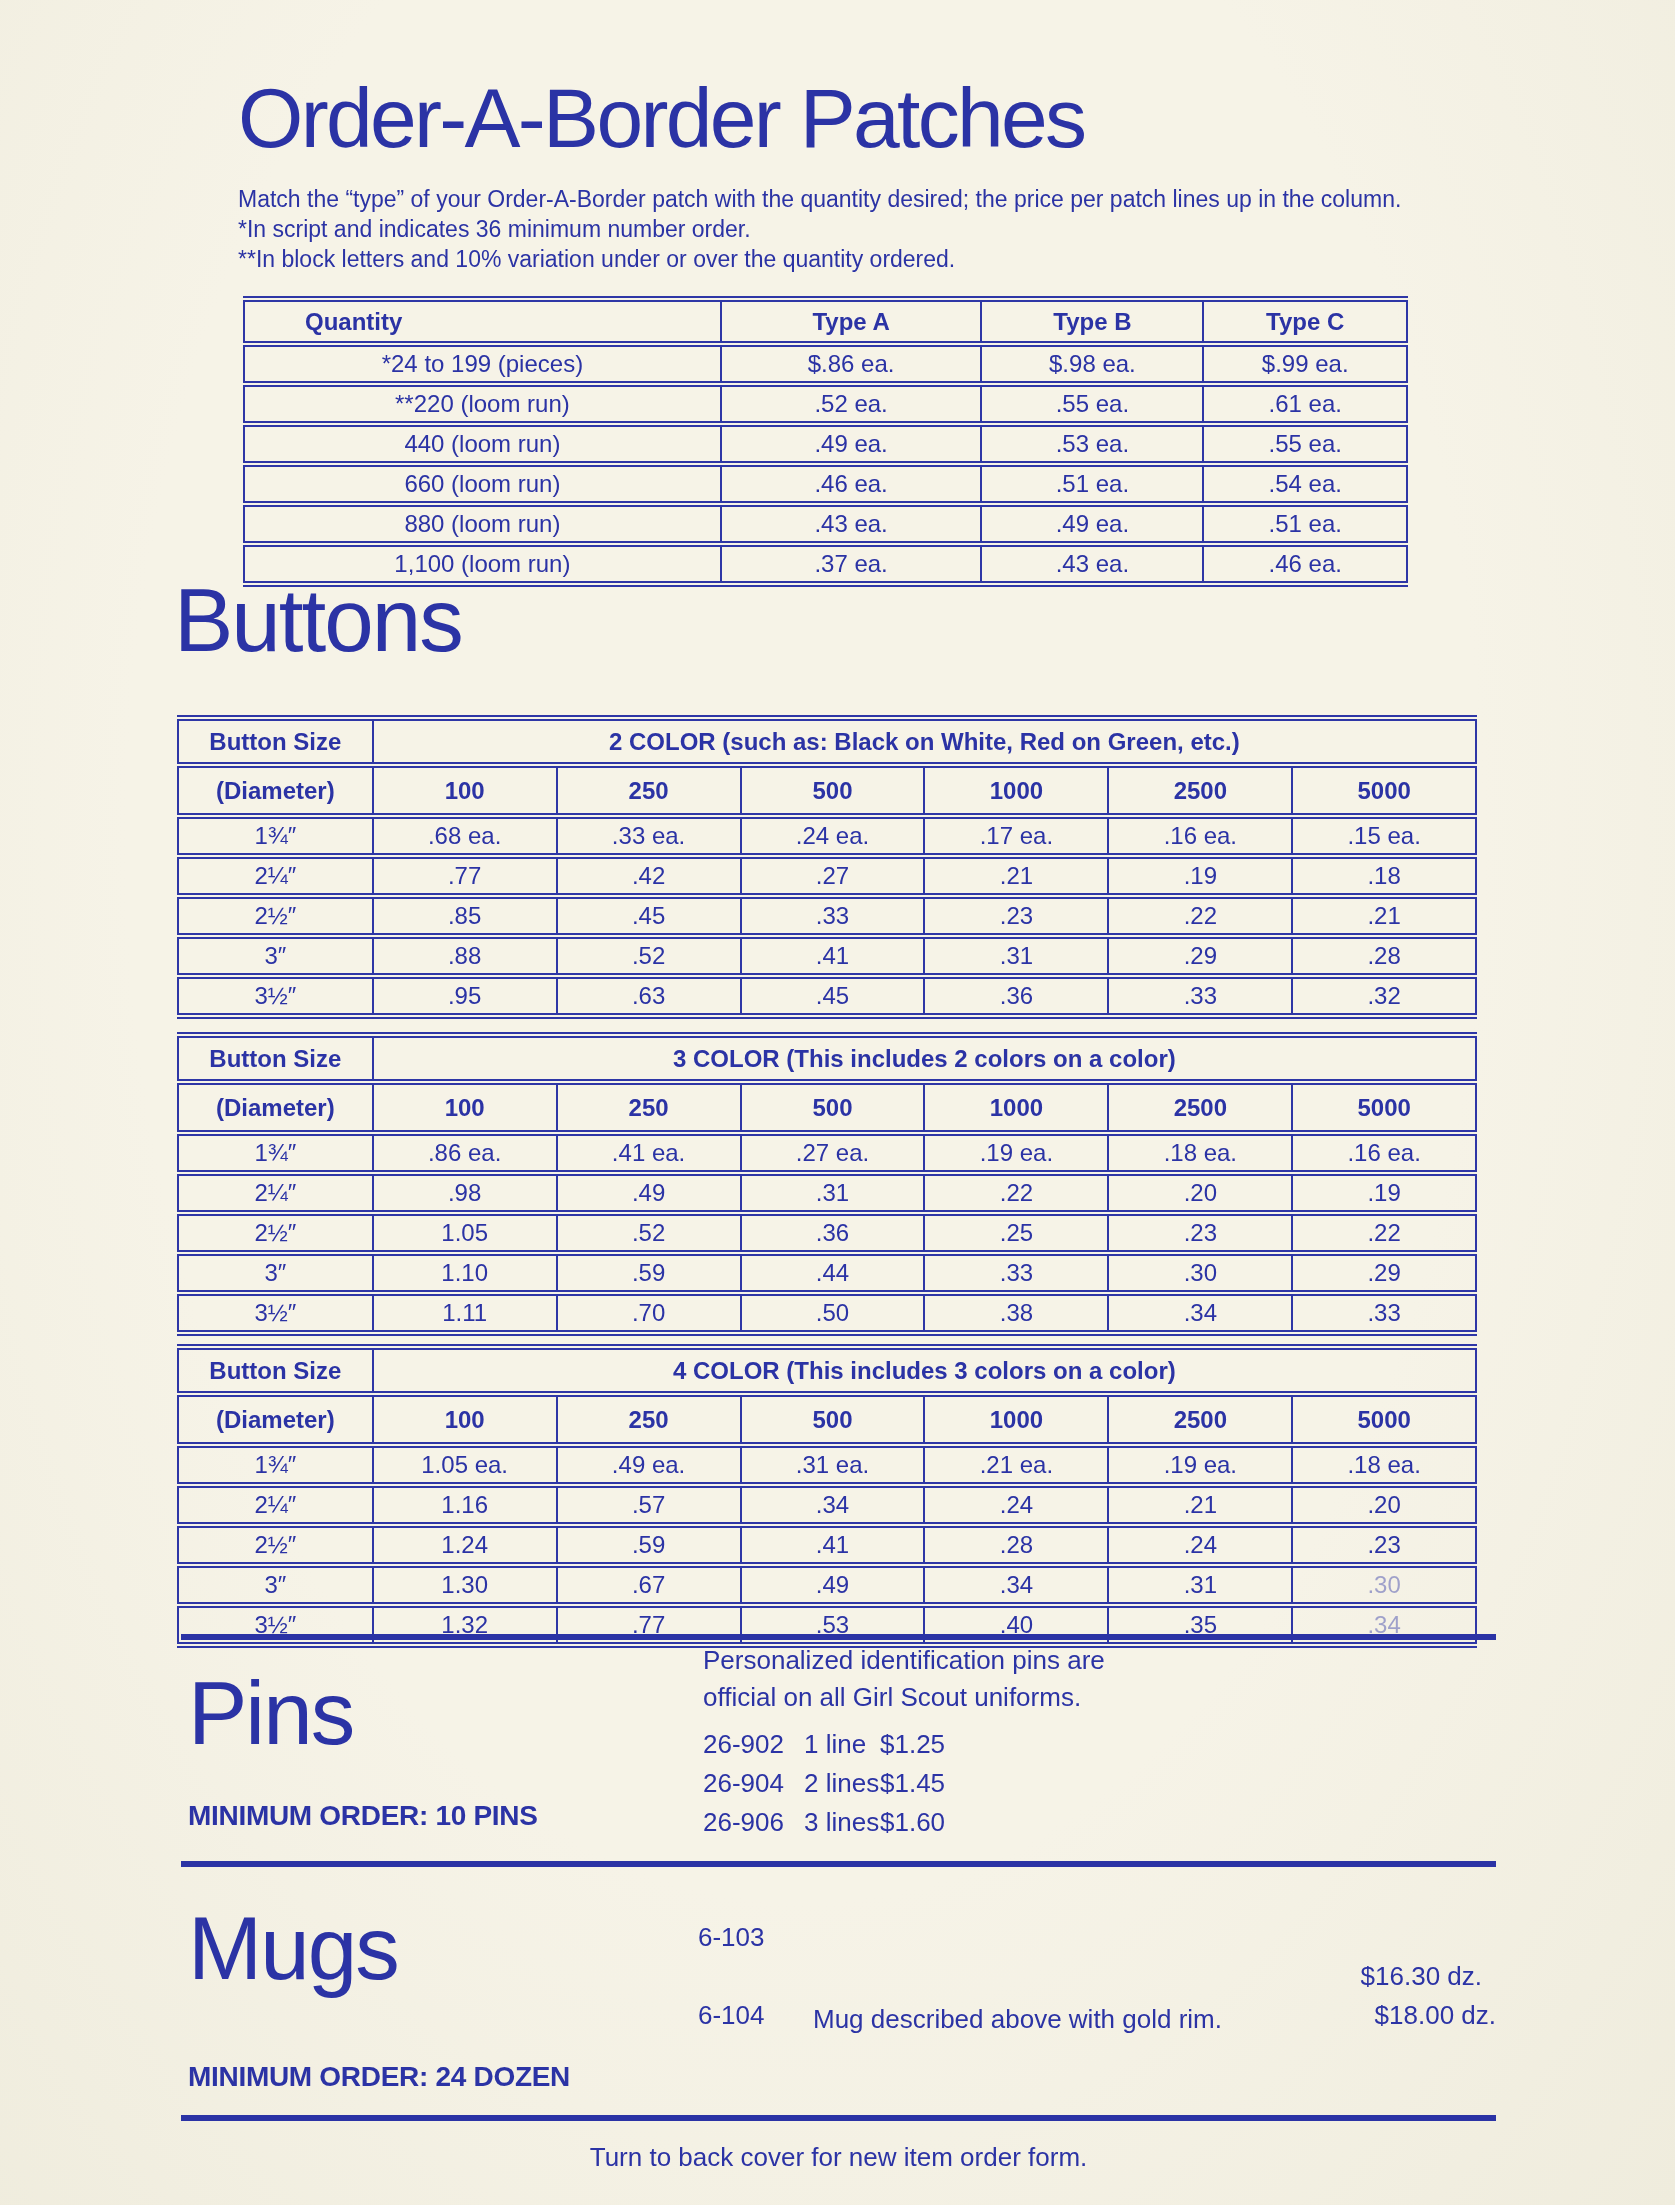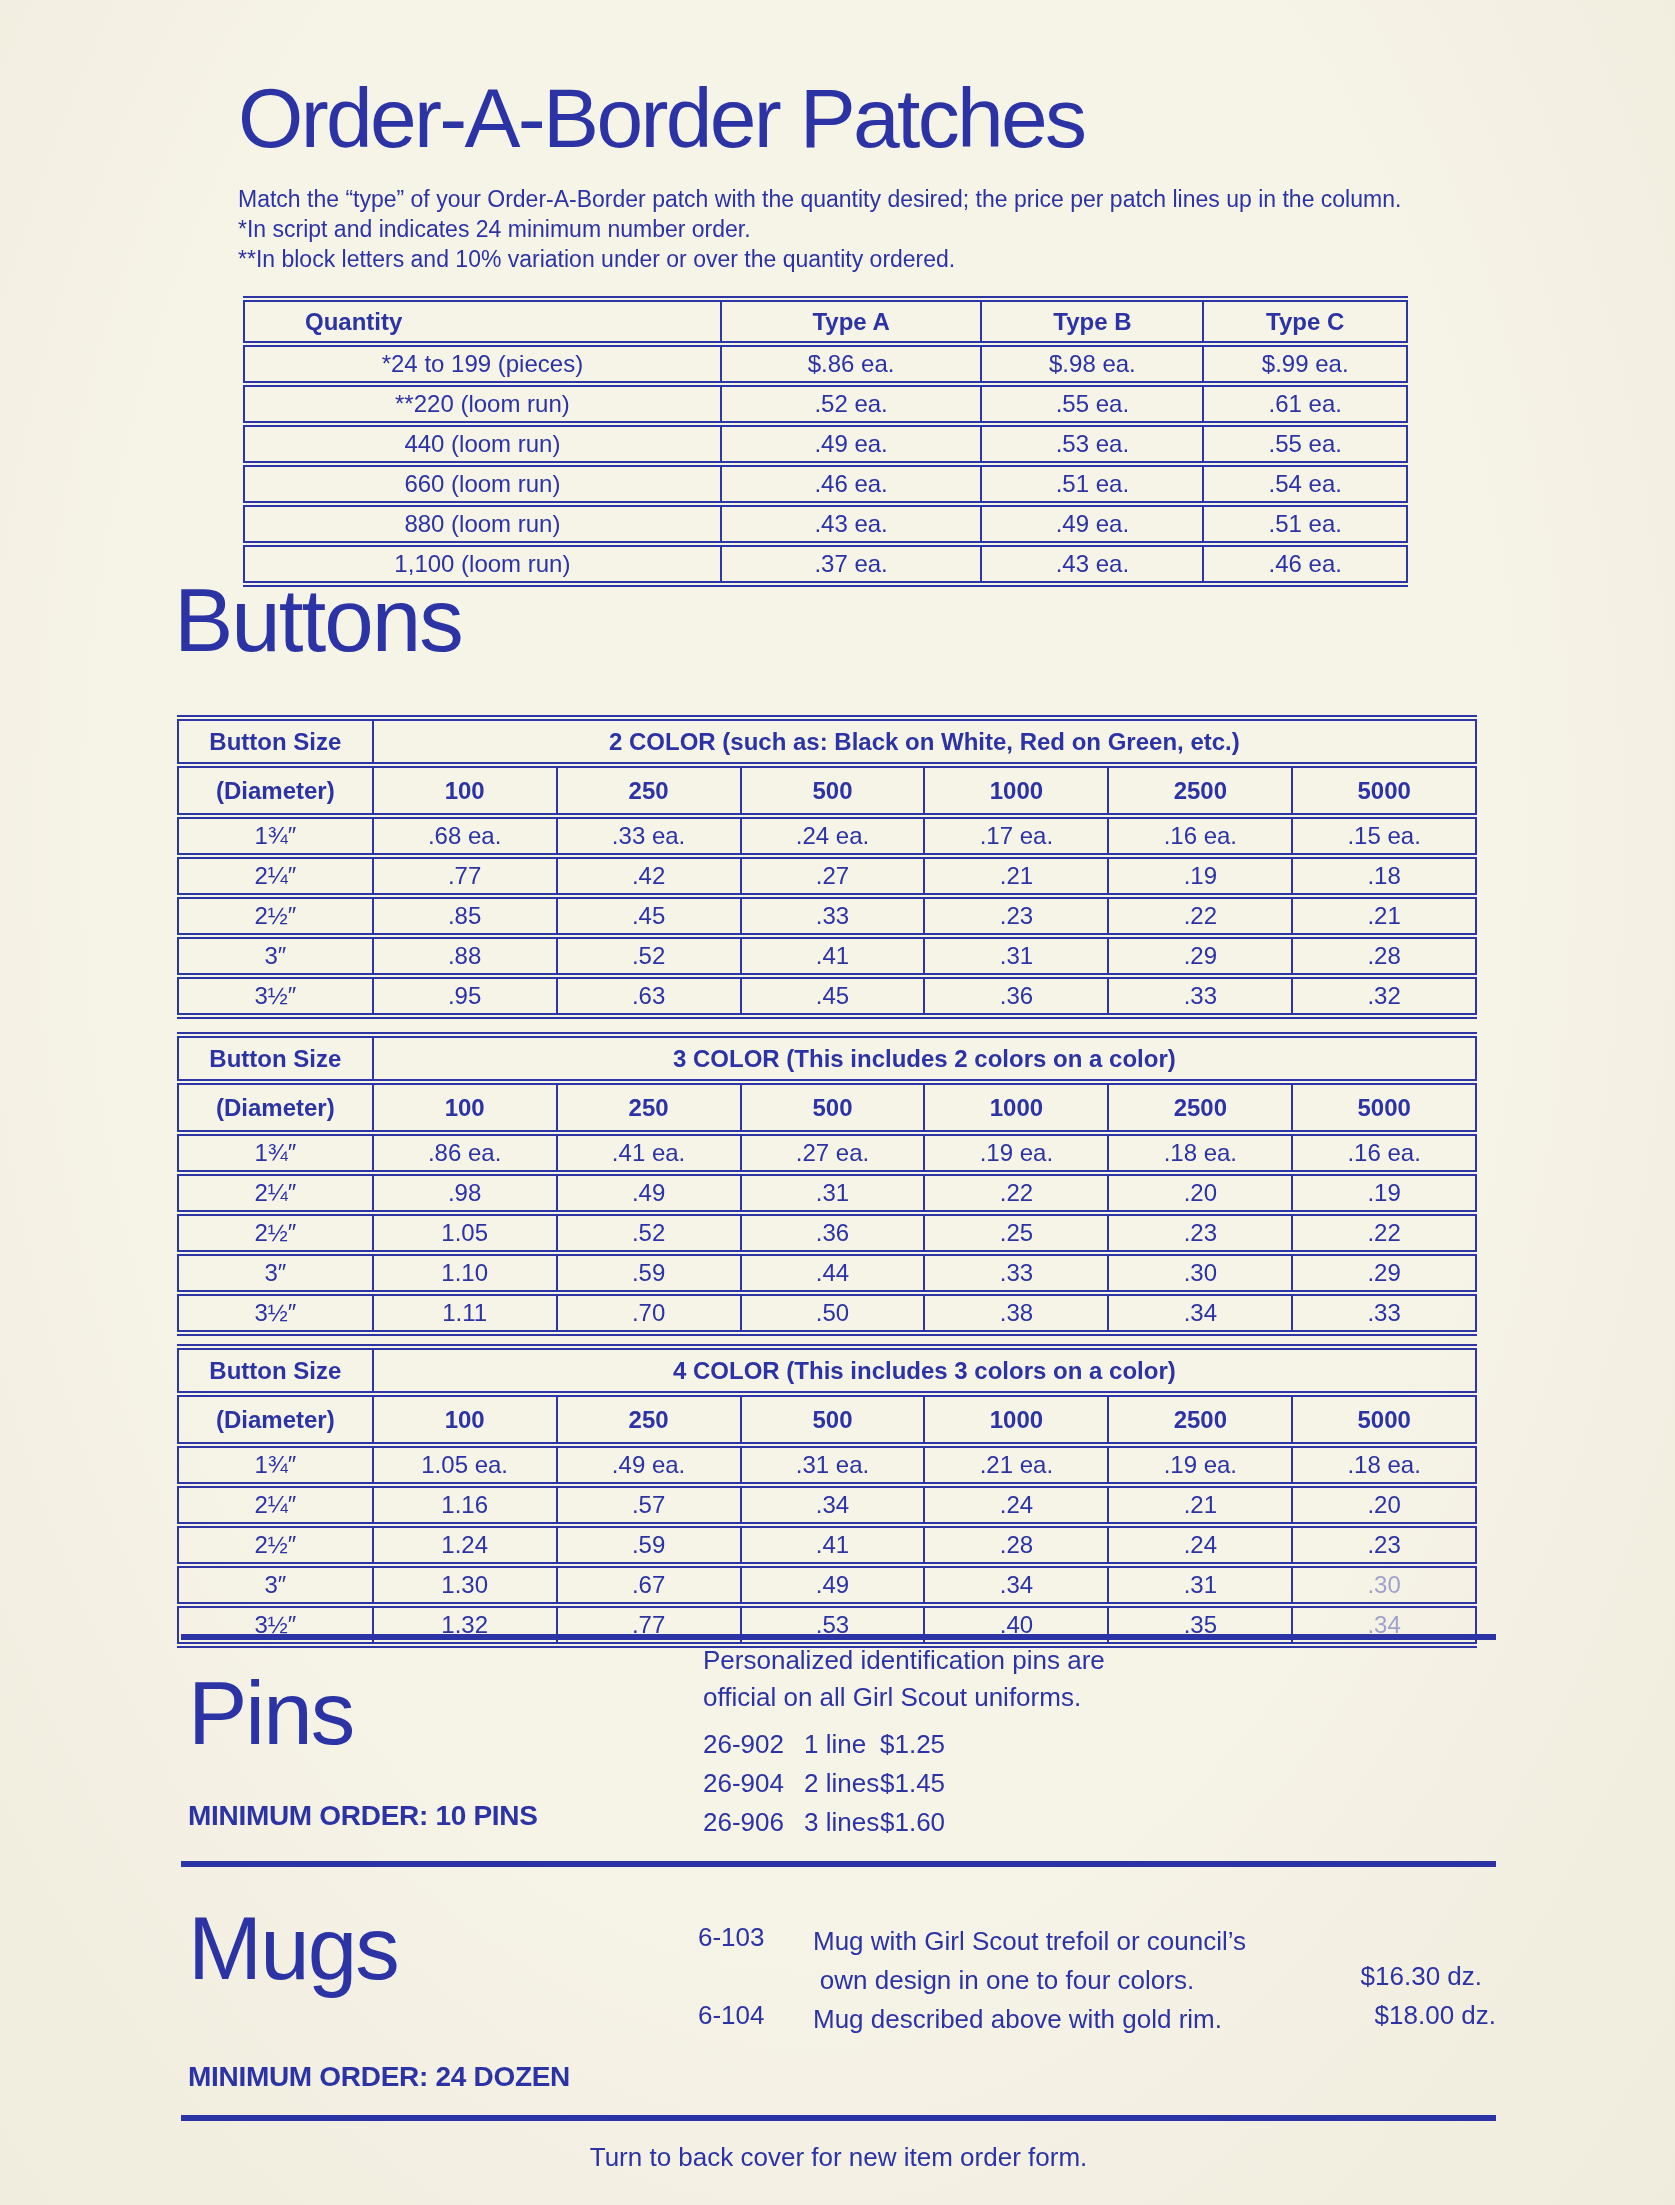--- a/index.html
+++ b/index.html
@@ -59,21 +59,21 @@
   .footer { text-align:center; font-size:26px; white-space:nowrap; }
 </style>
 </head>
 <body>
 
 <div class="page">
 
   <div class="abs h1" style="left:238px; top:76px;">Order-A-Border Patches</div>
   <div class="abs intro" style="left:238px; top:184px;">
     <div>Match the “type” of your Order-A-Border patch with the quantity desired; the price per patch lines up in the column.</div>
-    <div>*In script and indicates 24 minimum number order.</div>
+    <div>*In script and indicates 36 minimum number order.</div>
     <div>**In block letters and 10% variation under or over the quantity ordered.</div>
   </div>
 
   <table class="ptable">
     <colgroup>
         <col style="width:41%">
         <col style="width:22.4%">
         <col style="width:19.1%">
         <col style="width:17.5%">
       </colgroup>
@@ -368,24 +368,20 @@
     </div>
   </div>
 
   <div class="abs minorder" style="left:188px; top:1800px;">MINIMUM ORDER: 10 PINS</div>
 
   <div class="rule" style="top:1861px;"></div>
 
   <div class="abs h1-big" style="left:188px; top:1904px;">Mugs</div>
 
   <div class="abs mug-code" style="left:698px; top:1922px;">6-103</div>
-  <div class="abs mug-text" style="left:813px; top:1922px;">
-    <div>Mug with Girl Scout trefoil or council’s</div>
-    <div style="padding-left:6.8px;">own design in one to four colors.</div>
-  </div>
   <div class="abs mug-price" style="right:193px; top:1961px;">$16.30 dz.</div>
 
   <div class="abs mug-code" style="left:698px; top:2000px;">6-104</div>
   <div class="abs mug-text" style="left:813px; top:2000px;">Mug described above with gold rim.</div>
   <div class="abs mug-price" style="right:179px; top:2000px;">$18.00 dz.</div>
 
   <div class="abs minorder" style="left:188px; top:2061px;">MINIMUM ORDER: 24 DOZEN</div>
 
   <div class="rule" style="top:2115px;"></div>
   <div class="abs footer" style="left:181px; width:1315px; top:2142px;">Turn to back cover for new item order form.</div>

